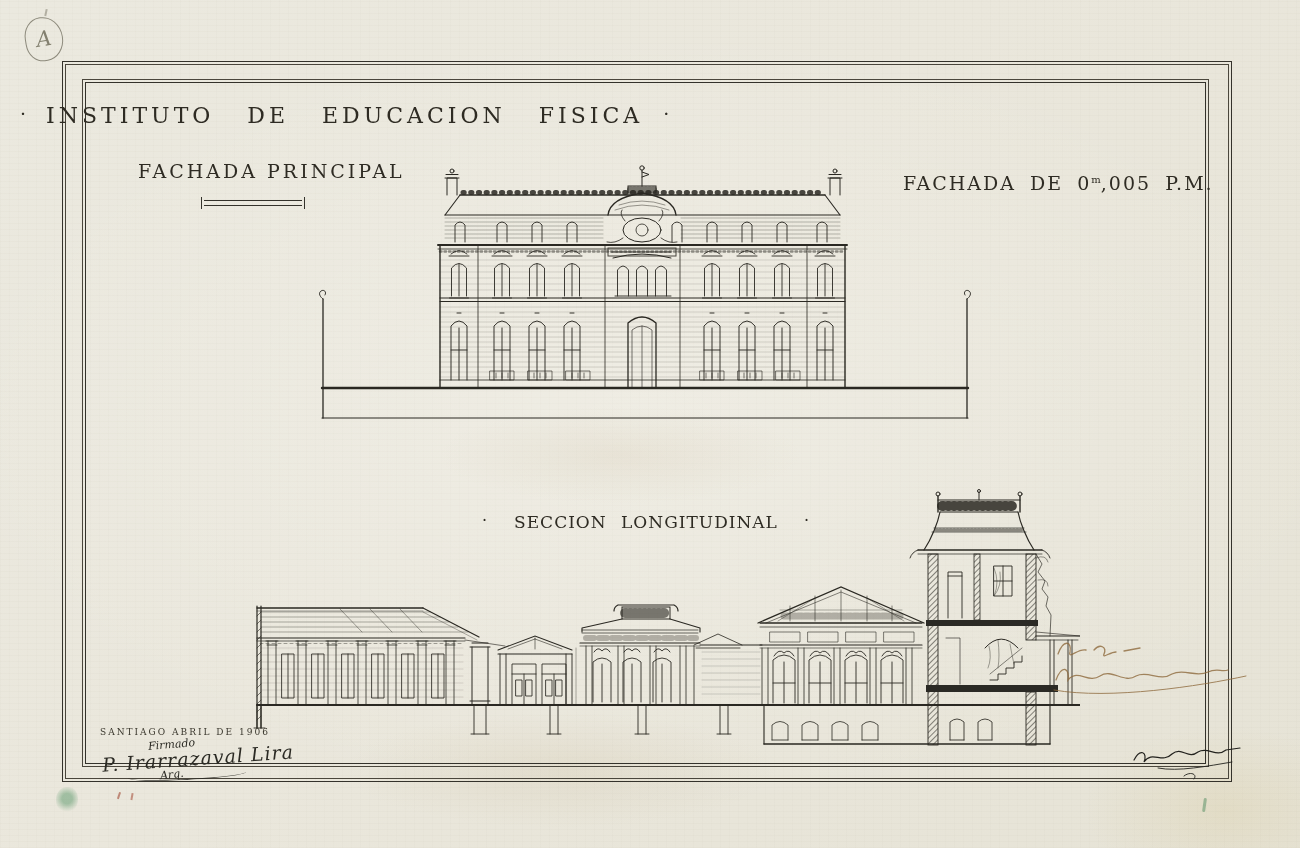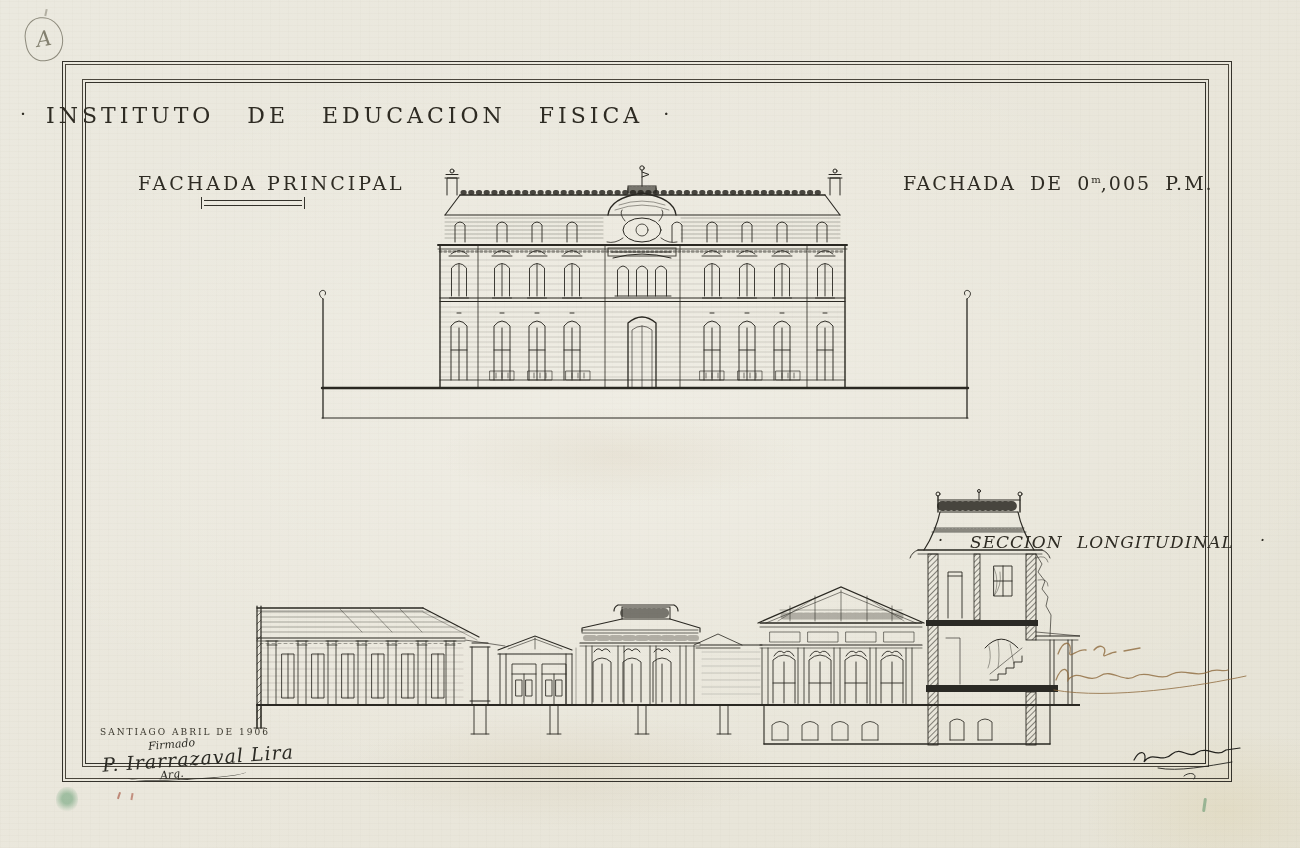--- a/index.html
+++ b/index.html
@@ -27,28 +27,28 @@
     border:1.6px solid #8d8a7c; border-radius:48% 55% 52% 46%;
     transform:rotate(-9deg);
     display:flex; align-items:center; justify-content:center;
     color:#83806f; font-size:21px; font-style:italic;
   }
   .pencil-tick{position:absolute; left:45px; top:9px; width:1.5px; height:7px; background:#8d8a7c; opacity:.6; transform:rotate(12deg);}
   
   .hand-caps{position:absolute; color:#2e2b23; white-space:nowrap;}
   .title-row{left:0; top:103px; width:1246px; text-align:left; font-size:22px; letter-spacing:4px; word-spacing:22px;}
   .title-dot{display:inline-block; font-size:19px; transform:translateY(-3px); margin:0 20px; letter-spacing:0;}
-  .facade-label{left:138px; top:172px; font-size:19px; letter-spacing:3px;}
+  .facade-label{left:138px; top:160px; font-size:19px; letter-spacing:3px;}
   .facade-underline{position:absolute; left:204px; top:200px; width:98px; height:4px;
      border-top:1.3px solid #34322b; border-bottom:1.3px solid #34322b;}
   .facade-underline::before,.facade-underline::after{content:""; position:absolute; top:-4px; width:1.3px; height:12px; background:#34322b;}
   .facade-underline::before{left:-3px;} .facade-underline::after{right:-3px;}
   .scale-note{left:903px; top:172px; font-size:19px; letter-spacing:2px; word-spacing:6px;}
   .scale-note sup{font-size:10px; letter-spacing:0;}
-  .section-label-row{left:0; top:532px; width:1292px; text-align:right; font-size:17px; letter-spacing:1px; word-spacing:8px;font-style:italic;}
+  .section-label-row{left:0; top:512px; width:1292px; text-align:center; font-size:17px; letter-spacing:1px; word-spacing:8px;}
   .section-dot{display:inline-block; font-size:16px; transform:translateY(-2px); margin:0 26px;}
   
   .city-date{left:100px; top:727px; font-size:9px; letter-spacing:2px; color:#3a372d;}
   .script{position:absolute; font-style:italic; color:#2b2a24; white-space:nowrap;}
   .firmado{left:148px; top:738px; font-size:11px; transform:rotate(-5deg);}
   .signature-name{left:102px; top:747px; font-size:19px; letter-spacing:1px; transform:rotate(-4deg);}
   .sig-flourish{position:absolute; left:128px; top:770px; width:118px; height:9px;
      border-bottom:1.2px solid #2b2a24; border-radius:50%; transform:rotate(-3deg); opacity:.85;}
   .arq{left:160px; top:768px; font-size:11px; transform:rotate(-6deg);}
   

